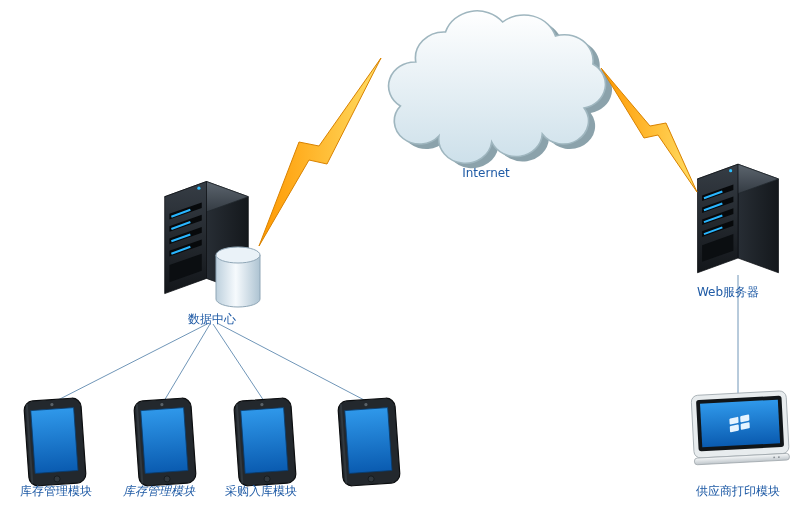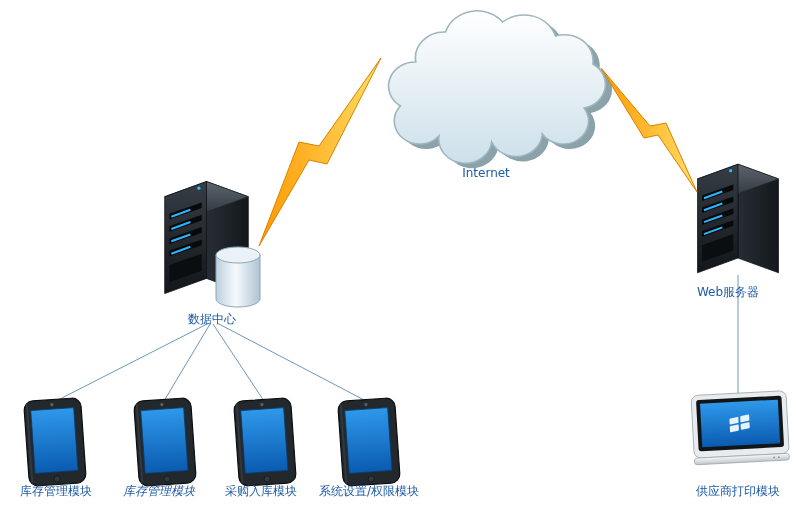--- a/index.html
+++ b/index.html
@@ -139,16 +139,15 @@
   <div class="node-label" style="left:143px;top:312px;width:120px;">数据中心</div>
 
   <div class="node-label" style="left:659px;top:285px;width:120px;">Web服务器</div>
 
   <div class="node-label" style="left:0px;top:484px;width:94px;">库存管理模块</div>
 
   <div class="node-label" style="left:103px;top:484px;width:94px;font-style:italic;">库存管理模块</div>
 
   <div class="node-label" style="left:205px;top:484px;width:94px;">采购入库模块</div>
 
-  <div class="node-label" style="left:300px;top:484px;width:120px;">系统设置/权限模块</div>
 
   <div class="node-label" style="left:669px;top:484px;width:120px;">供应商打印模块</div>
 </div>
 
 </body></html>

